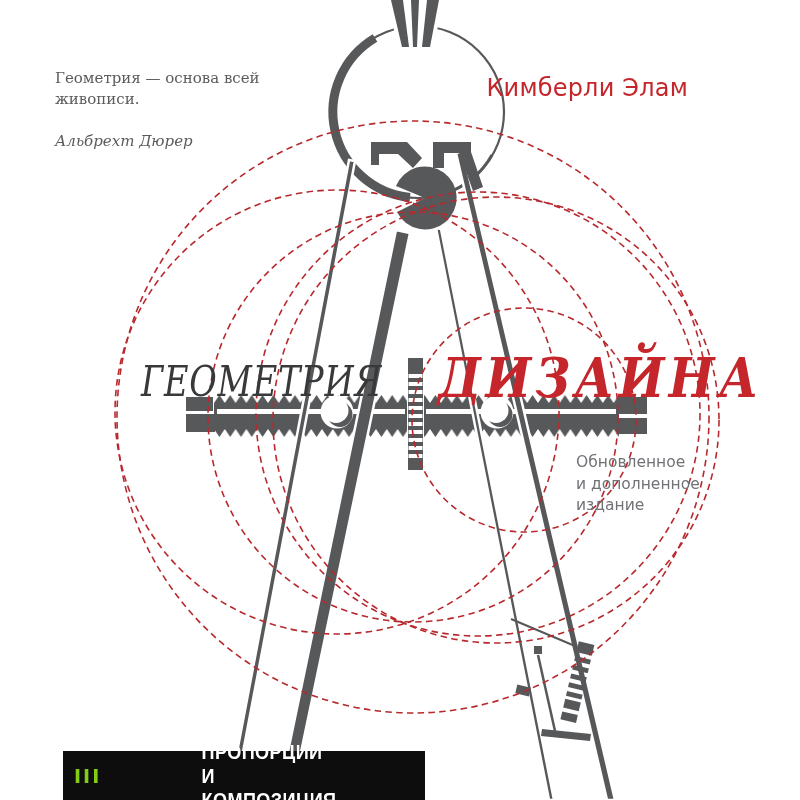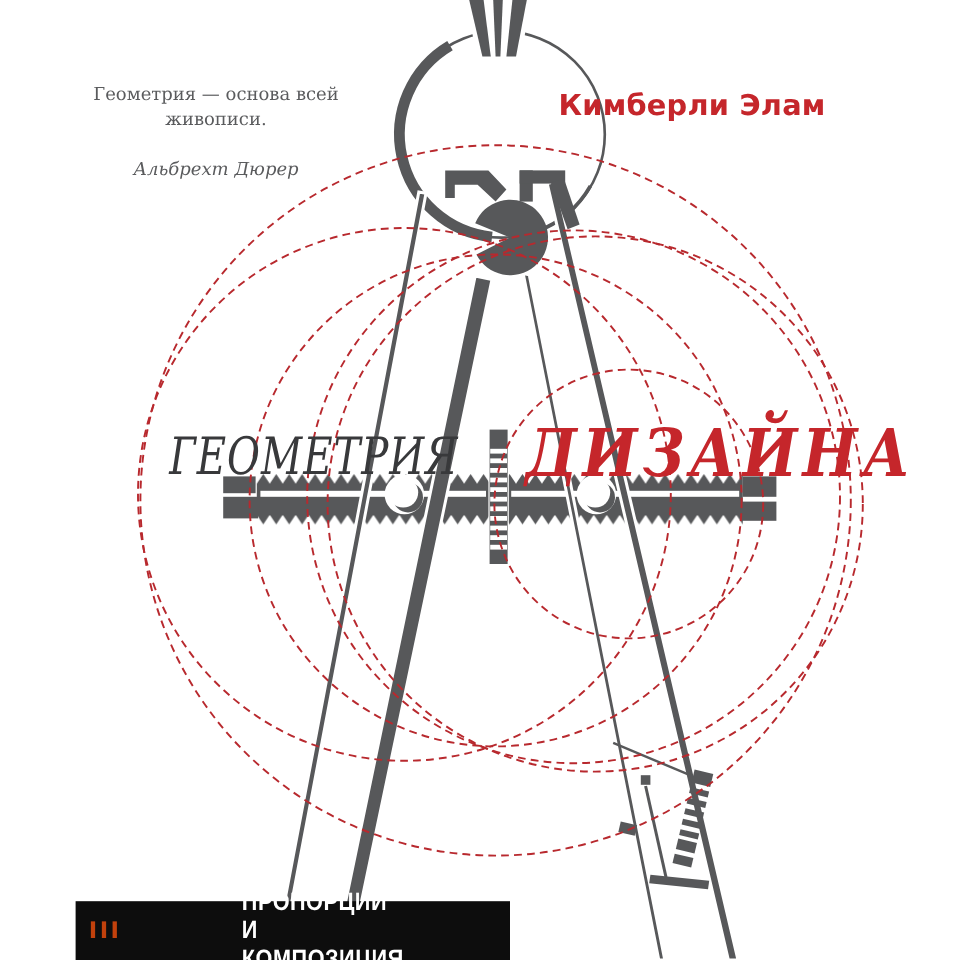--- a/index.html
+++ b/index.html
@@ -1,32 +1,32 @@
 <!DOCTYPE html>
 <html lang="ru"><head>
 <meta charset="utf-8">
 <style>
   html,body{margin:0;padding:0;}
   body{width:800px;height:800px;overflow:hidden;background:#ffffff;}
   #cover{position:relative;width:800px;height:800px;background:#ffffff;font-family:"DejaVu Sans",sans-serif;}
   #art{position:absolute;left:0;top:0;width:800px;height:800px;}
   .txt{position:absolute;white-space:nowrap;}
-  .quote{left:55px;top:68px;width:250px;text-align:center;font-family:"DejaVu Serif",serif;
+  .quote{left:55px;top:68px;width:250px;text-align:left;font-family:"DejaVu Serif",serif;
          font-size:15px;line-height:21px;color:#5a5b5d;white-space:normal;}
   .quote .attr{font-style:italic;margin-top:21px;}
-  .author{left:420px;top:74px;width:268px;text-align:right;font-weight:bold;
+  .author{left:420px;top:74px;width:268px;text-align:right;font-weight:normal;
           font-size:24px;color:#c5262b;letter-spacing:.2px;}
   .title-1{left:141px;top:356px;font-family:"DejaVu Serif",serif;font-style:italic;
            font-size:43px;color:#38393b;letter-spacing:1px;transform:scaleX(.78);transform-origin:left top;}
   .title-2{left:438px;top:345px;font-family:"DejaVu Serif",serif;font-style:italic;font-weight:bold;
            font-size:55px;color:#c5262b;letter-spacing:5px;transform:scaleX(.88);transform-origin:left top;}
   .edition{left:576px;top:452px;font-size:15.5px;line-height:21.5px;color:#717276;white-space:normal;width:140px;}
   .bar{position:absolute;left:63px;top:751px;width:362px;height:49px;background:#0d0d0d;}
   .bar .logo{position:absolute;left:11px;top:50%;transform:translateY(-50%);
-             color:#c2410c;font-weight:bold;font-size:19px;letter-spacing:2px;}
+             color:#84cc16;font-weight:bold;font-size:19px;letter-spacing:2px;}
   .bar .label{position:absolute;left:57%;top:50%;transform:translate(-50%,-50%) scaleX(.86);
               font-family:"Liberation Sans",sans-serif;color:#fff;font-weight:bold;
               font-size:21px;letter-spacing:.5px;}
 </style>
 </head>
 <body>
 
 <div id="cover">
 
   <svg id="art" viewBox="0 0 800 800" xmlns="http://www.w3.org/2000/svg">
@@ -137,19 +137,24 @@
   <div class="txt quote">
     <div>Геометрия — основа всей живописи.</div>
     <div class="attr">Альбрехт Дюрер</div>
   </div>
 
   <div class="txt author">Кимберли Элам</div>
 
   <div class="txt title-1">ГЕОМЕТРИЯ</div>
   <div class="txt title-2">ДИЗАЙНА</div>
 
+  <div class="txt edition">
+    <div>Обновленное</div>
+    <div>и дополненное</div>
+    <div>издание</div>
+  </div>
 
   <div class="bar">
     <span class="logo">III</span>
     <span class="label">ПРОПОРЦИИ И КОМПОЗИЦИЯ</span>
   </div>
 
 </div>
 
 </body></html>

